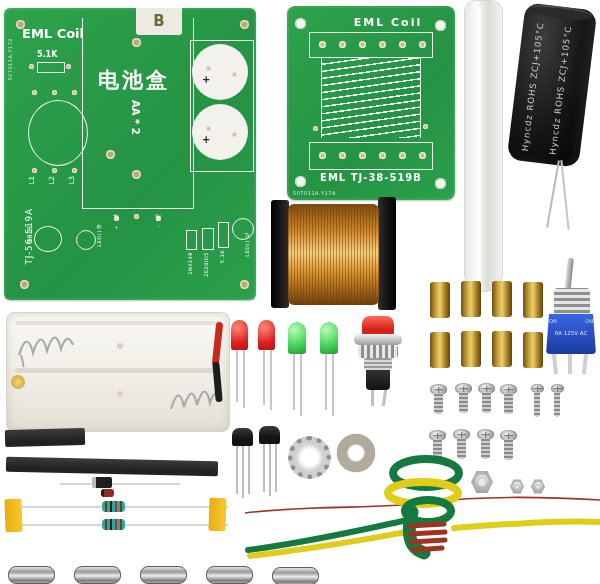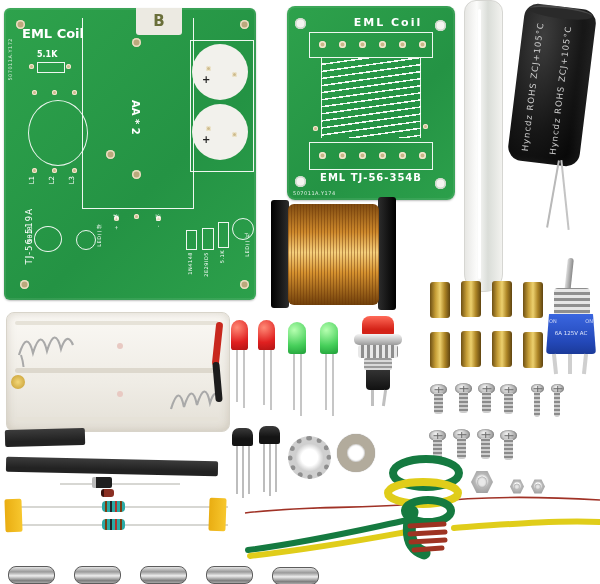--- a/index.html
+++ b/index.html
@@ -51,20 +51,21 @@
     <div class="a sk" style="left:18px;top:18px;font-size:13px;font-weight:bold">EML Coil</div>
     <div class="a sk vtu tinytxt" style="left:3px;top:30px;opacity:.8">507011A.Y172</div>
     <div class="a sk vtu" style="left:20px;top:200px;font-size:8.5px;letter-spacing:1px">TJ-56-519A</div>
 
     <div class="a sk" style="left:33px;top:42px;font-size:8px;font-weight:bold">5.1K</div>
     <div class="a outl" style="left:33px;top:54px;width:26px;height:9px"></div>
     <div class="a padsm" style="left:25px;top:56px"></div>
     <div class="a padsm" style="left:62px;top:56px"></div>
 
     <div class="a outl" style="left:78px;top:10px;width:110px;height:190px;border-top:none"></div>
+    <div class="a sk" style="left:94px;top:58px;font-size:21px;font-weight:bold;letter-spacing:3px">电池盒</div>
     <div class="a sk vt" style="left:126px;top:92px;font-size:10px;font-weight:bold">AA * 2</div>
     <div class="a holeg" style="left:128px;top:30px;width:9px;height:9px"></div>
     <div class="a holeg" style="left:102px;top:142px;width:9px;height:9px"></div>
     <div class="a holeg" style="left:128px;top:162px;width:9px;height:9px"></div>
 
     <div class="a" style="left:24px;top:92px;width:58px;height:64px;border:1.5px solid rgba(255,255,255,.9);border-radius:50%"></div>
     <div class="a padsm" style="left:28px;top:82px"></div>
     <div class="a padsm" style="left:48px;top:82px"></div>
     <div class="a padsm" style="left:68px;top:82px"></div>
     <div class="a padsm" style="left:28px;top:160px"></div>
@@ -124,21 +125,21 @@
     <div class="a padsm" style="left:26px;top:120px"></div>
     <div class="a padsm" style="left:136px;top:118px"></div>
     <div class="a outl" style="left:22px;top:136px;width:122px;height:26px">
       <div class="pad" style="position:absolute;left:9px;top:9px"></div>
       <div class="pad" style="position:absolute;left:29px;top:9px"></div>
       <div class="pad" style="position:absolute;left:49px;top:9px"></div>
       <div class="pad" style="position:absolute;left:69px;top:9px"></div>
       <div class="pad" style="position:absolute;left:89px;top:9px"></div>
       <div class="pad" style="position:absolute;left:109px;top:9px"></div>
     </div>
-    <div class="a sk" style="left:0;top:166px;width:100%;text-align:center;font-size:10px;font-weight:bold;letter-spacing:1px">EML  TJ-56-354B</div>
+    <div class="a sk" style="left:0;top:166px;width:100%;text-align:center;font-size:10px;font-weight:bold;letter-spacing:1px">EML  TJ-38-519B</div>
     <div class="a sk tinytxt" style="left:6px;top:184px;opacity:.85">507011A.Y174</div>
     <div class="a holew" style="left:8px;top:12px;width:11px;height:11px"></div>
     <div class="a holew" style="left:148px;top:14px;width:11px;height:11px"></div>
     <div class="a holew" style="left:8px;top:170px;width:11px;height:11px"></div>
     <div class="a holew" style="left:148px;top:172px;width:11px;height:11px"></div>
   </div>
 
   <div class="a" style="left:464px;top:0;width:37px;height:290px;border-radius:12px 12px 18px 18px;border:1px solid #d6d6d2;background:linear-gradient(90deg,#e7e7e4,#fcfcfb 32%,#daddd8 62%,#f2f2ef)">
     <div class="a" style="left:13px;top:8px;width:3px;height:270px;background:rgba(255,255,255,.95);border-radius:2px"></div>
   </div>

